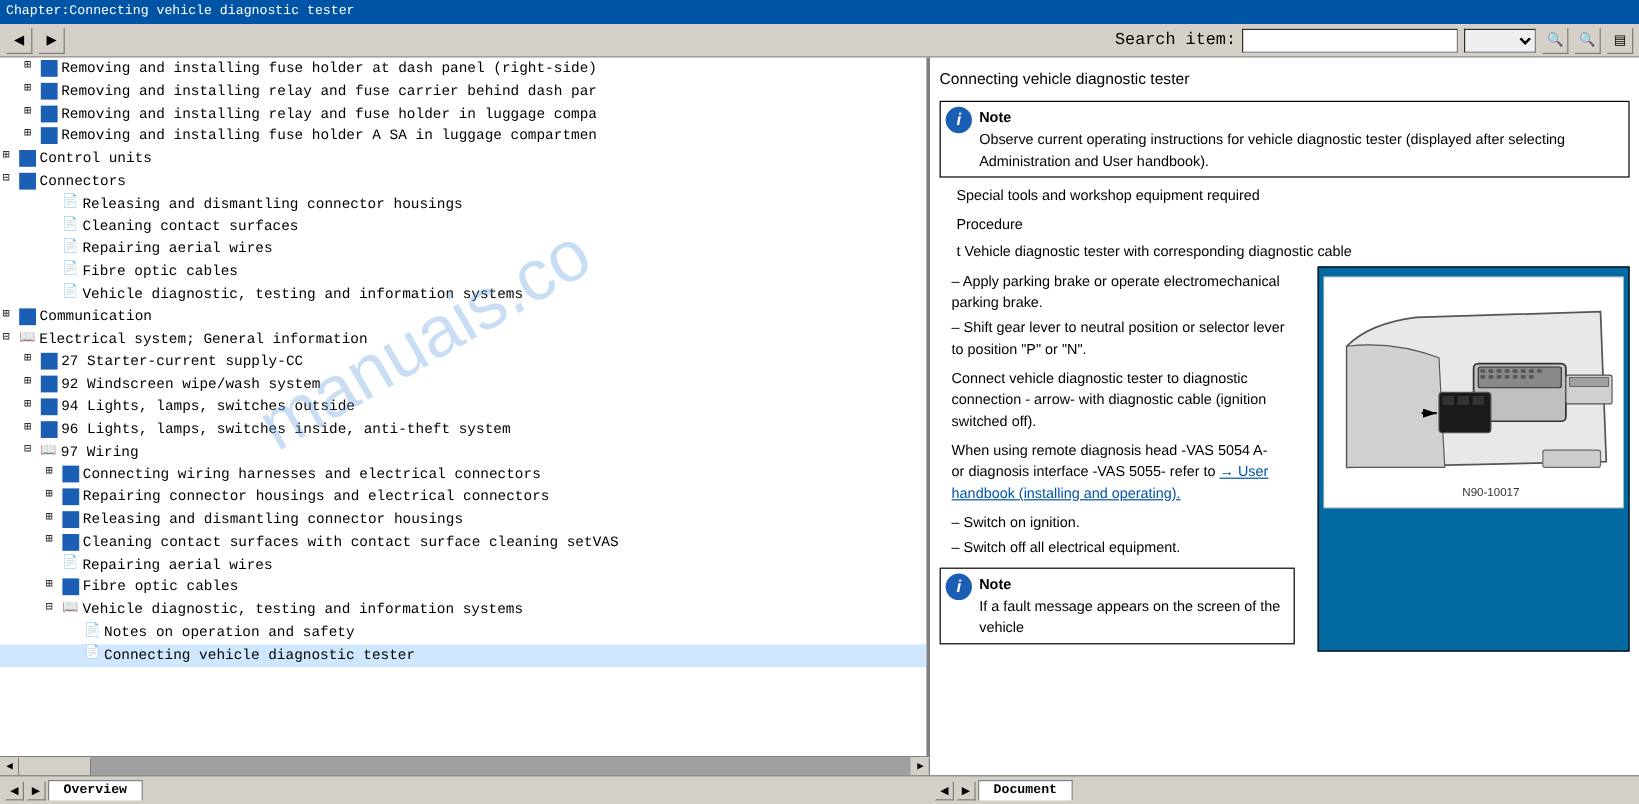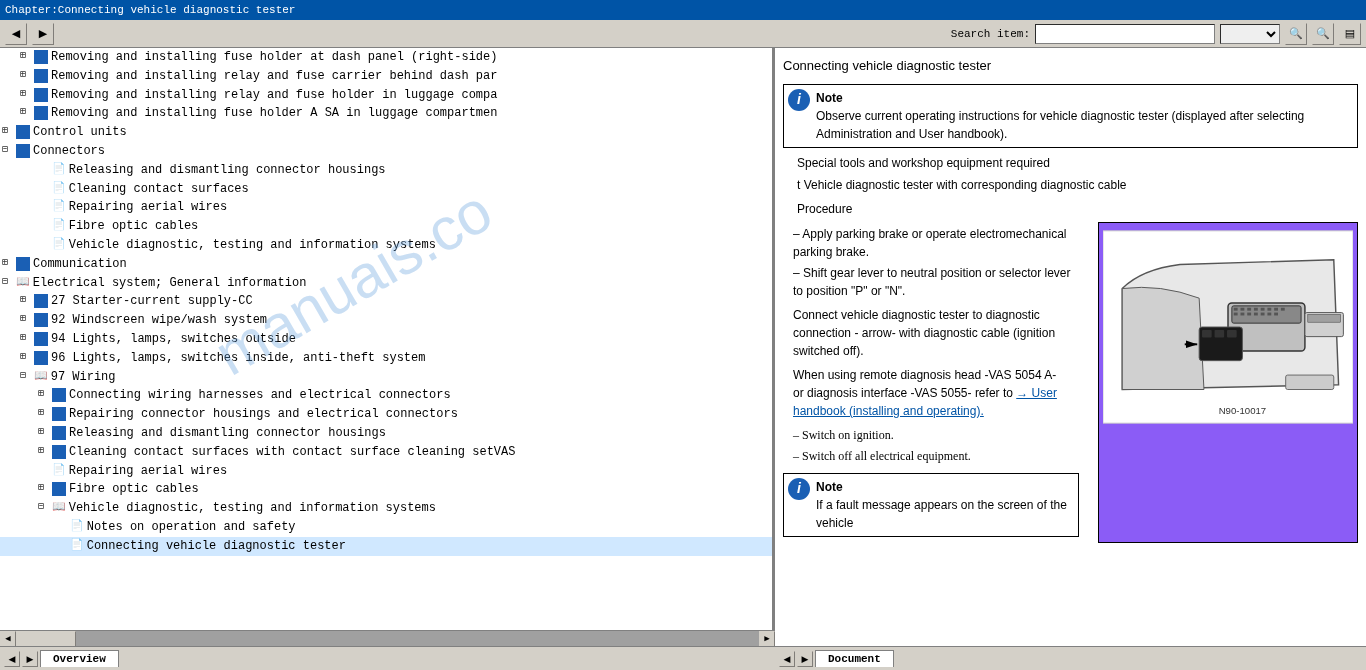--- a/index.html
+++ b/index.html
@@ -20,21 +20,21 @@
     .toolbar {
       background: #d4d0c8;
       border-bottom: 1px solid #808080;
       height: 28px;
       display: flex;
       align-items: center;
       padding: 0 5px;
       gap: 5px;
     }
     .toolbar-search-label {
-      font-size: 11px;
+      font-size: 14px;
       margin-left: auto;
     }
     .toolbar-search-input {
       width: 180px;
       height: 20px;
       border: 1px inset #808080;
       font-size: 11px;
     }
     .toolbar-search-select {
       width: 60px;
@@ -167,21 +167,21 @@
       margin-top: 4px;
     }
     .procedure-text {
       flex: 1;
     }
 
     .diagram-box {
       width: 260px;
       min-width: 260px;
       border: 1px solid #000;
-      background: #8b5cf6;
+      background: #0369a1;
       padding: 4px;
       flex-shrink: 0;
     }
 
     
     .watermark {
       position: absolute;
       top: 200px;
       left: 200px;
       color: rgba(100,160,220,0.35);
@@ -469,39 +469,39 @@
 
     <div class="note-box">
       <div class="note-icon">i</div>
       <div>
         <div class="note-label">Note</div>
         <div>Observe current operating instructions for vehicle diagnostic tester (displayed after selecting Administration and User handbook).</div>
       </div>
     </div>
 
     <p>Special tools and workshop equipment required</p>
+    <p style="margin-top:6px;">Procedure</p>
+
     <p>t  Vehicle diagnostic tester with corresponding diagnostic cable</p>
-
-    <p style="margin-top:6px;">Procedure</p>
 
     <div class="procedure-section">
       <div class="procedure-text">
         <ul>
           <li>Apply parking brake or operate electromechanical parking brake.</li>
           <li>Shift gear lever to neutral position or selector lever to position "P" or "N".</li>
         </ul>
 
         <p style="margin-top:6px;margin-left:10px;">Connect vehicle diagnostic tester to diagnostic connection - arrow- with diagnostic cable (ignition switched off).</p>
 
         <p style="margin-top:6px;margin-left:10px;">
           <span>When using remote diagnosis head -VAS 5054 A- or diagnosis interface -VAS 5055- refer to</span>
           <span class="link-text">→ User handbook (installing and operating).</span>
         </p>
 
-        <ul style="margin-top:6px;font-family:Liberation Serif, serif;">
+        <ul style="margin-top:6px;">
           <li>Switch on ignition.</li>
           <li>Switch off all electrical equipment.</li>
         </ul>
 
         <div class="note-box" style="margin-top:8px;">
           <div class="note-icon">i</div>
           <div>
             <div class="note-label">Note</div>
             <div>If a fault message appears on the screen of the vehicle</div>
           </div>

